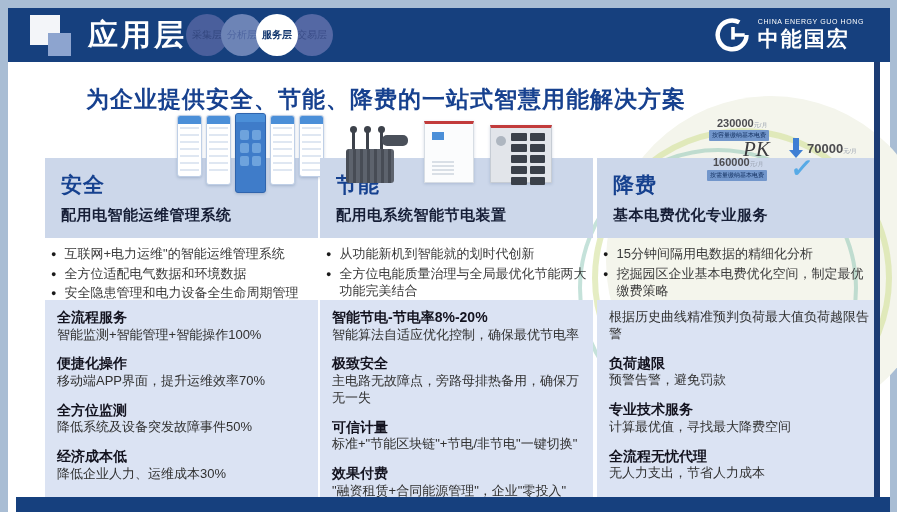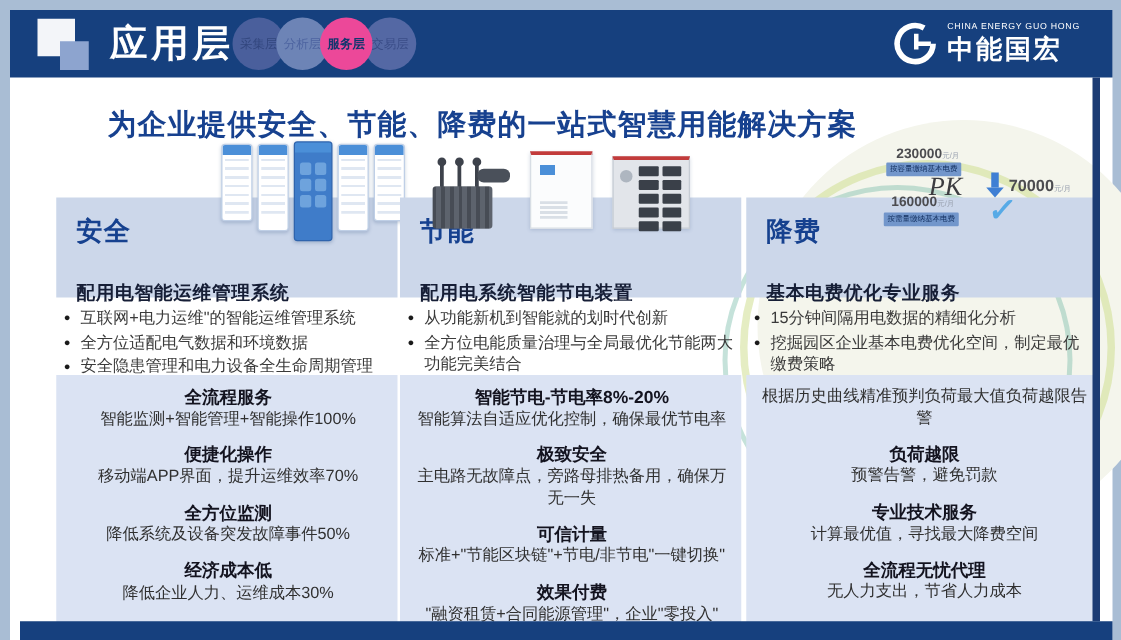--- a/index.html
+++ b/index.html
@@ -14,21 +14,21 @@
   
   .header { position:absolute; left:0; top:0; width:100%; height:54px; background:#16407e; display:flex; align-items:center; z-index:5; }
   .sq-logo { position:relative; width:54px; height:48px; margin-left:20px; flex:none; }
   .sq-white { position:absolute; left:2px; top:4px; width:30px; height:30px; background:#f3f5f9; }
   .sq-blue  { position:absolute; left:20px; top:22px; width:23px; height:23px; background:#8da4cf; }
   .app-title { color:#ffffff; font-size:30px; font-weight:bold; letter-spacing:3px; margin-left:6px; white-space:nowrap; }
   .layer-circles { display:flex; align-items:center; margin-left:6px; }
   .lc { width:42px; height:42px; border-radius:50%; display:flex; align-items:center; justify-content:center; font-size:10px; margin-left:-7px; position:relative; z-index:1; }
   .lc1 { background:#4a5f9c; color:#32467e; }
   .lc2 { background:#6d84b6; color:#4d64a0; }
-  .lc3 { background:#ec4899; color:#12366e; font-weight:bold; z-index:2; }
+  .lc3 { background:#ffffff; color:#12366e; font-weight:bold; z-index:2; }
   .lc4 { background:#5468a4; color:#3a4d88; }
   .brand { margin-left:auto; margin-right:26px; display:flex; align-items:center; gap:7px; }
   .brand-icon { width:36px; height:36px; flex:none; }
   .brand-text { display:flex; flex-direction:column; }
   .brand-en { color:#ffffff; font-size:7px; letter-spacing:0.6px; white-space:nowrap; }
   .brand-cn { color:#ffffff; font-size:21px; font-weight:bold; letter-spacing:2px; white-space:nowrap; }
 
   
   .main-title { position:absolute; left:78px; top:76px; font-size:23px; font-weight:bold; color:#17418f; letter-spacing:1px; z-index:4; }
 
@@ -39,26 +39,26 @@
   .ring3 { left:570px; top:140px; width:280px; height:280px; border:4px solid rgba(126,190,172,0.45); }
   .right-line { position:absolute; right:10px; top:54px; bottom:15px; width:6px; background:#1c3c74; z-index:3; }
 
   
   .col { position:absolute; top:107px; width:273px; z-index:2; }
   .col-safe { left:37px; }
   .col-save { left:312px; }
   .col-cost { left:589px; width:283px; }
   .head-box { position:absolute; left:0; top:43px; width:100%; height:80px; background:#ccd7ea; padding:13px 0 0 16px; }
   .col-title { font-size:21px; font-weight:bold; color:#16418f; letter-spacing:1px; }
-  .col-sub { font-size:15px; font-weight:bold; color:#161e36; margin-top:26px; letter-spacing:0.5px; }
+  .col-sub { font-size:15px; font-weight:bold; color:#161e36; margin-top:7px; letter-spacing:0.5px; }
   .bullets { position:absolute; left:6px; top:130px; width:96%; list-style:none; }
   .bullets li { display:flex; gap:8px; font-size:13px; color:#3a3a3a; line-height:1.35; margin-bottom:2px; }
   .dot { flex:none; font-size:9px; margin-top:3px; color:#1a1a1a; }
   .detail-box { position:absolute; left:0; top:185px; width:100%; height:200px; background:#dbe3f3; padding:9px 10px 0 12px; }
-  .fgroup { margin-bottom:12px;text-align:center; }
+  .fgroup { margin-bottom:12px; }
   .f-head { font-size:14px; font-weight:bold; color:#13131f; line-height:1.25; }
   .f-desc { font-size:13px; color:#303030; line-height:1.3; }
 
   
   .art { position:absolute; top:0; display:flex; align-items:flex-start; z-index:3; }
   .art-phones { left:132px; gap:4px; }
   .phone { width:25px; height:62px; background:#ffffff; border:1px solid #bfcfe6; border-radius:3px; overflow:hidden; box-shadow:0 1px 3px rgba(40,70,120,0.25); }
   .phone::before { content:""; display:block; height:8px; background:#4b8fd8; }
   .phone .lines { margin:3px 2px; height:44px;
       background:repeating-linear-gradient(#dfe7f2 0 2px, transparent 2px 7px); }

